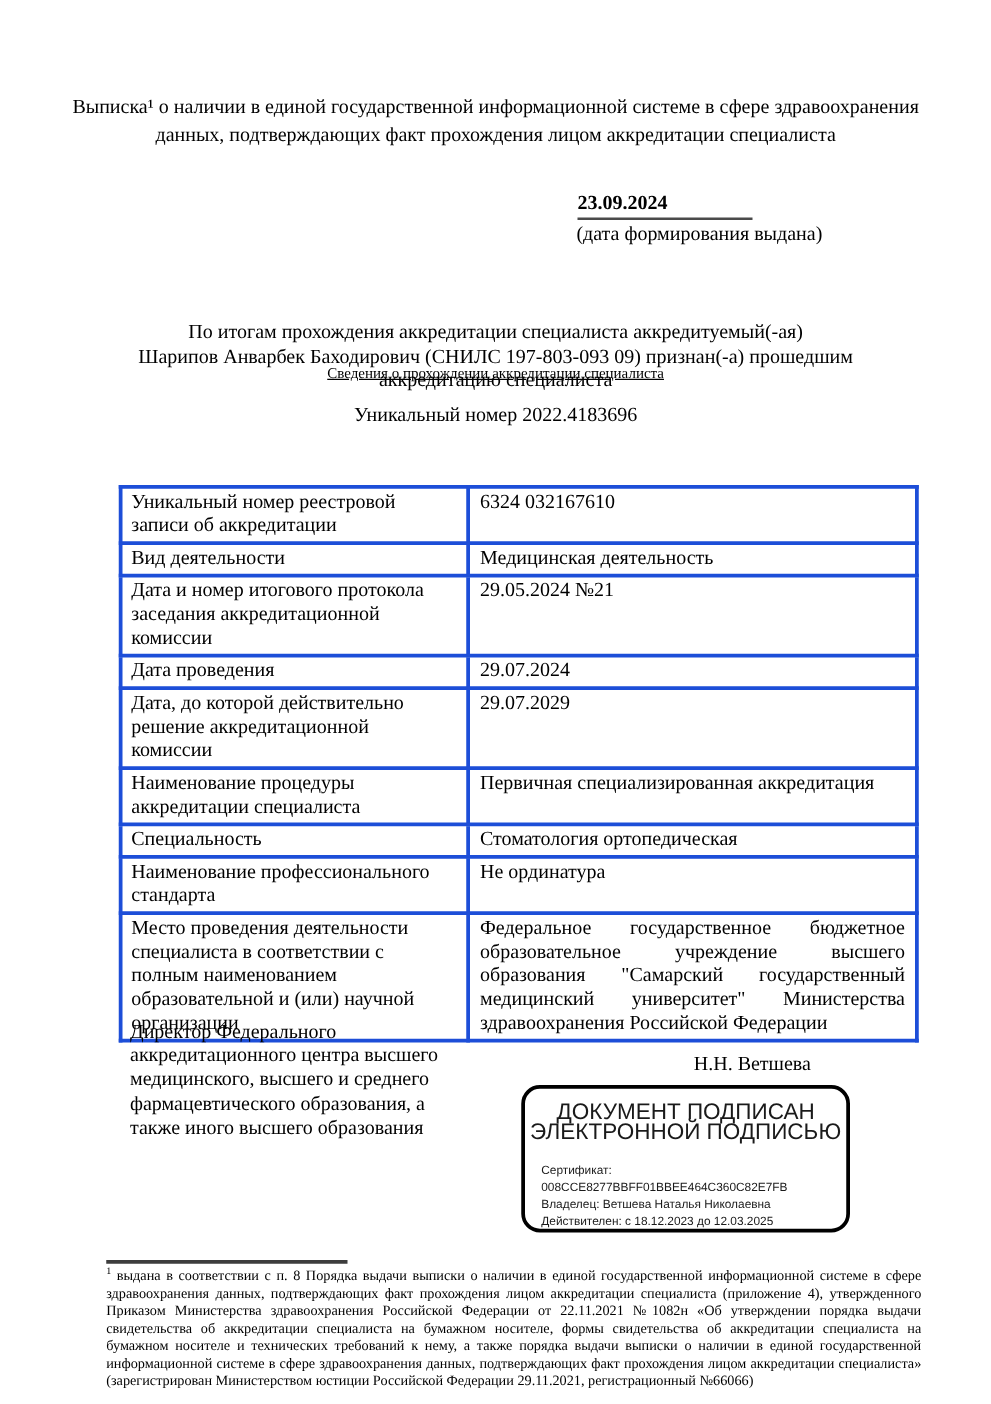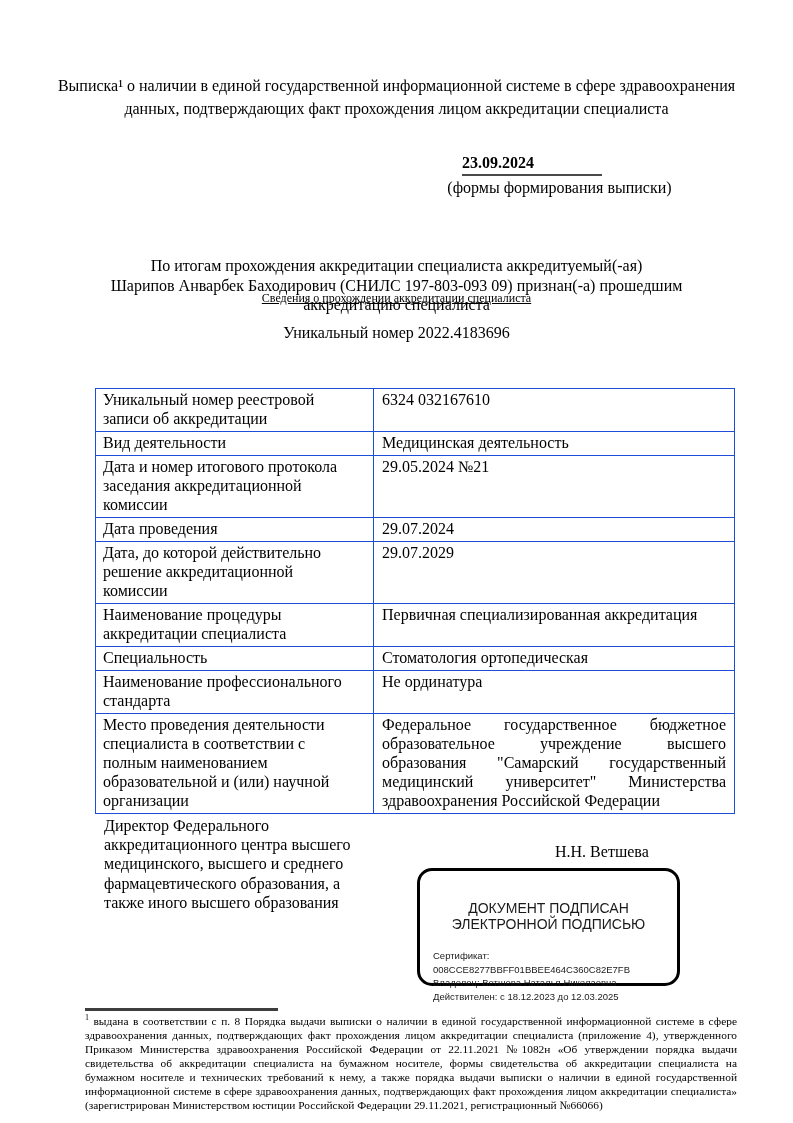--- a/index.html
+++ b/index.html
@@ -46,21 +46,21 @@
   .unique-number {
     left: 40px; top: 324px; width: 713px;
     font-size: 16px; text-align: center;
   }
 
   table.acc-table {
     position: absolute; left: 95px; top: 388px; width: 640px;
     border-collapse: collapse;
   }
   table.acc-table td {
-    border: 1px solid #1d4ed8;
+    border: 3px solid #1d4ed8;
     font-size: 16px; line-height: 19px;
     vertical-align: top;
   }
   td.cell-label { width: 278px; padding: 1px 14px 3px 7px; }
   td.cell-value { padding: 1px 8px 3px 8px; }
   td.cell-value.justify { text-align: justify; }
 
   .signature {
     left: 104px; top: 816px; width: 330px;
     font-size: 16px; line-height: 19.2px;
@@ -70,22 +70,22 @@
     left: 555px; top: 843px; width: 140px;
     font-size: 16px;
   }
   .stamp {
     left: 417px; top: 868px; width: 263px; height: 118px;
     border: 3px solid #000000; border-radius: 15px;
     background: #ffffff;
     font-family: "Liberation Sans", "DejaVu Sans", sans-serif;
   }
   .stamp-heading {
-    margin-top: 29px;
-    font-size: 14px; line-height: 16px;
+    margin-top: 10px;
+    font-size: 18px; line-height: 16px;
     text-align: center; white-space: pre-line;
     color: #1a1a1a;
   }
   .stamp-details {
     margin-top: 17px; padding: 0 8px 0 13px;
     font-size: 9.5px; line-height: 13.6px;
     color: #1a1a1a;
   }
   .footnote-sep {
     left: 85px; top: 1008px; width: 193px; height: 3px;
@@ -100,21 +100,21 @@
 </style>
 </head>
 <body>
 
 <div class="page">
 
   <div class="abs title">Выписка¹ о наличии в единой государственной информационной системе в сфере здравоохранения
 данных, подтверждающих факт прохождения лицом аккредитации специалиста</div>
 
   <div class="abs date-value">23.09.2024</div>
-  <div class="abs date-caption">(формы формирования выписки)</div>
+  <div class="abs date-caption">(дата формирования выдана)</div>
 
   <div class="abs body-par">По итогам прохождения аккредитации специалиста аккредитуемый(-ая)
 Шарипов Анварбек Баходирович (СНИЛС 197-803-093 09) признан(-а) прошедшим
 аккредитацию специалиста</div>
 
   <div class="abs section-heading">Сведения о прохождении аккредитации специалиста</div>
 
   <div class="abs unique-number">Уникальный номер 2022.4183696</div>
 
   <table class="acc-table">

